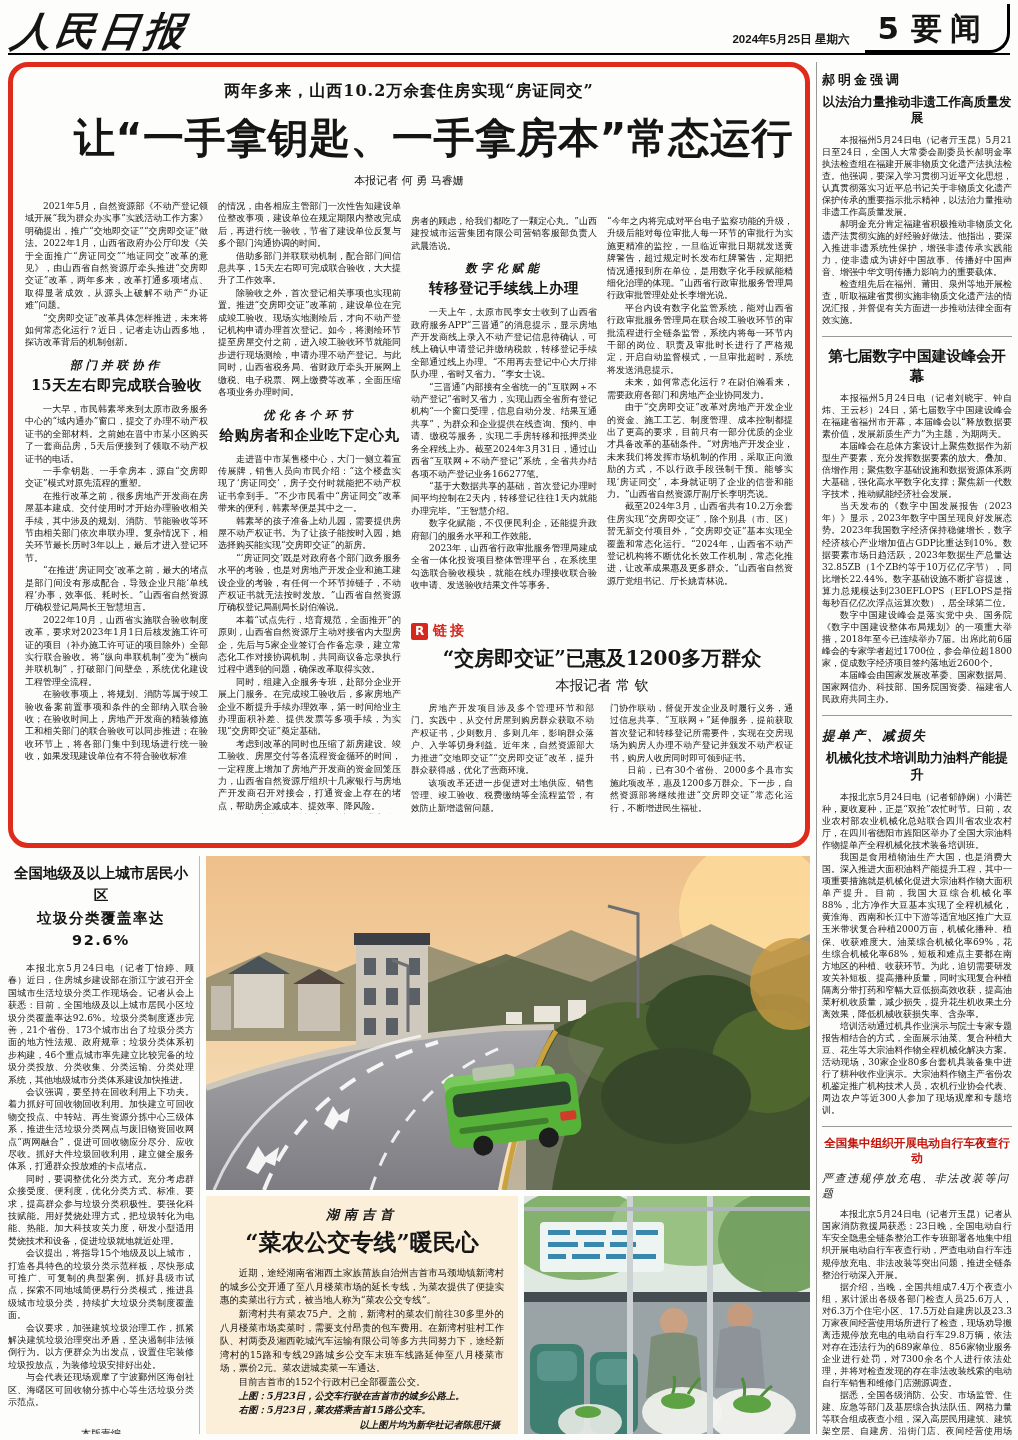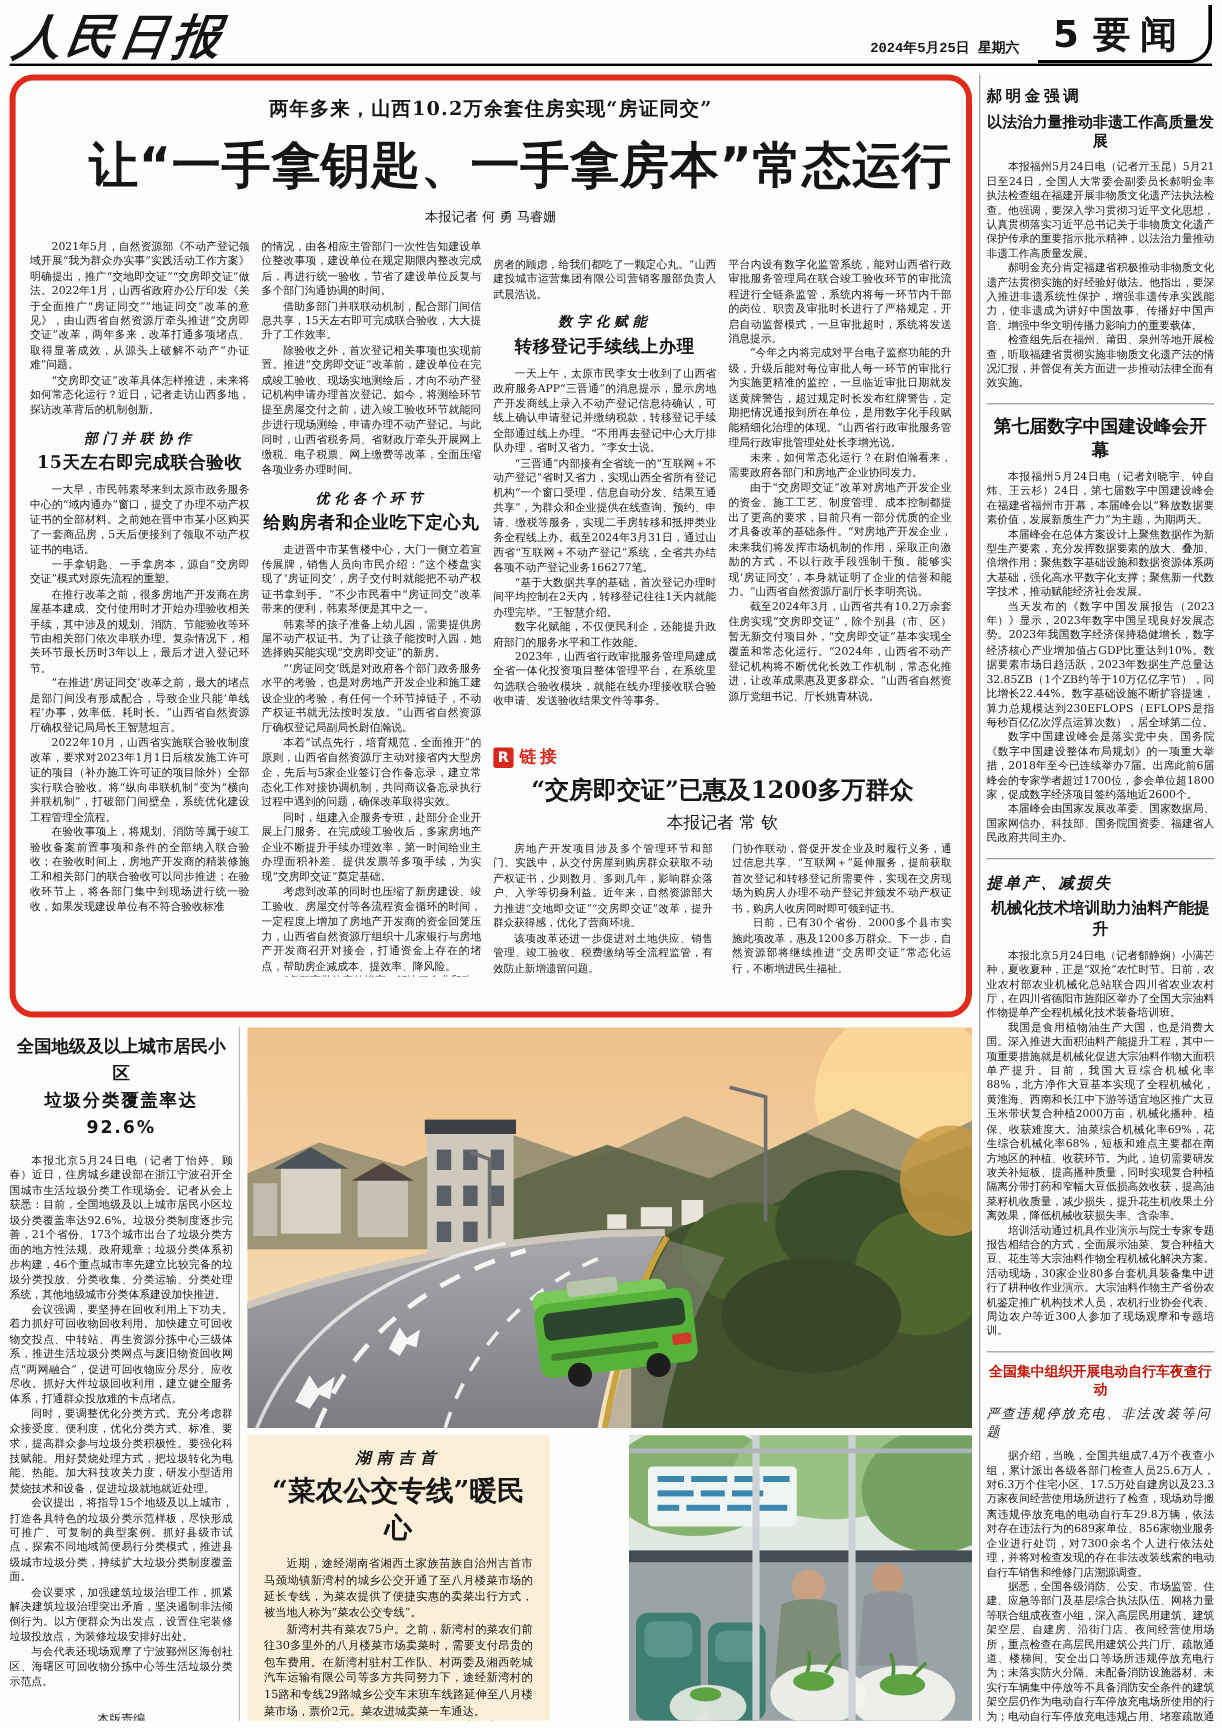--- a/index.html
+++ b/index.html
@@ -9,21 +9,21 @@
     font-family:"DejaVu Serif","Liberation Serif",serif; overflow:hidden;
   }
   p { orphans:2; widows:2; }
 
   
   .masthead { position:absolute; left:8px; right:8px; top:0; height:55px;
     border-bottom:2.5px solid #000; display:flex; justify-content:space-between; align-items:flex-end; padding:4px 0 0 4px; }
   .logo { font-size:40px; font-weight:bold; font-style:italic; letter-spacing:4px;
     transform:skewX(-8deg); line-height:1.1; }
   .mast-right { display:flex; align-items:flex-end; gap:16px; height:100%; }
-  .date { font-size:11.5px; font-weight:bold; margin-bottom:6px; font-family:Liberation Mono, monospace; }
+  .date { font-size:11.5px; font-weight:bold; margin-bottom:6px; font-family:Liberation Sans, sans-serif; }
   .pagebox { display:flex; align-items:baseline; gap:12px;
     font-family:"DejaVu Sans","Liberation Sans",sans-serif; font-weight:bold;
     border-right:3px solid #000; border-bottom:3px solid #000; border-bottom-right-radius:20px;
     padding:4px 18px 6px 12px; height:100%; }
   .pagenum { font-size:31px; }
   .section { font-size:31px; letter-spacing:8px; }
 
   
   .lead-box { position:absolute; left:8px; top:62px; width:802px; height:786px;
     border:5px solid #df2b1b; border-radius:20px; padding:6px 12px; overflow:hidden; background:#fdfdfb; }
@@ -73,21 +73,21 @@
   
   .bottom-left { position:absolute; left:8px; top:854px; width:186px; height:580px; overflow:hidden; }
   .bl-title { text-align:center; font-family:"DejaVu Sans","Liberation Sans",sans-serif;
     font-weight:900; font-size:14.5px; line-height:1.55; margin:8px 0 10px; }
   .bl-title .l2 { letter-spacing:1.5px; }
   .bottom-left .paras p { font-size:9px; line-height:1.38; }
   .editors { margin-top:16px; text-align:center; font-size:10px; line-height:1.8; }
 
   
   .photo1 { position:absolute; left:206px; top:856px; width:604px; height:334px; overflow:hidden; }
-  .caption-block { position:absolute; left:206px; top:1196px; width:252px; height:238px;
+  .caption-block { position:absolute; left:206px; top:1196px; width:312px; height:238px;
     background:#fbefd9; padding:10px 14px 8px; overflow:hidden; }
   .photo2 { position:absolute; left:524px; top:1196px; width:286px; height:238px; overflow:hidden; }
   .photo1 svg, .photo2 svg { display:block; width:100%; height:100%; }
   .cap-kicker { text-align:center; font-size:13px; font-weight:bold; font-style:italic; letter-spacing:5px; }
   .cap-title { text-align:center; font-size:23px; font-weight:900; margin:3px 0 8px; }
   .cap-paras p { font-size:9.4px; line-height:1.45; text-indent:2em; text-align:justify; }
   .cap-lines p { font-size:9.4px; line-height:1.5; font-weight:bold; font-style:italic; text-indent:2em; }
   .credit { text-align:right; font-weight:bold; font-style:italic; font-size:9.4px; padding-right:4px; margin-top:2px; }
 </style>
 </head>
@@ -160,22 +160,22 @@
           <div class="paras">
               <p>一天上午，太原市民李女士收到了山西省政府服务APP“三晋通”的消息提示，显示房地产开发商线上录入不动产登记信息待确认，可线上确认申请登记并缴纳税款，转移登记手续全部通过线上办理。“不用再去登记中心大厅排队办理，省时又省力。”李女士说。</p>
               <p>“三晋通”内部接有全省统一的“互联网＋不动产登记”省时又省力，实现山西全省所有登记机构“一个窗口受理，信息自动分发、结果互通共享”，为群众和企业提供在线查询、预约、申请、缴税等服务，实现二手房转移和抵押类业务全程线上办。截至2024年3月31日，通过山西省“互联网＋不动产登记”系统，全省共办结各项不动产登记业务166277笔。</p>
               <p>“基于大数据共享的基础，首次登记办理时间平均控制在2天内，转移登记往往1天内就能办理完毕。”王智慧介绍。</p>
               <p>数字化赋能，不仅便民利企，还能提升政府部门的服务水平和工作效能。</p>
               <p>2023年，山西省行政审批服务管理局建成全省一体化投资项目整体管理平台，在系统里勾选联合验收模块，就能在线办理接收联合验收申请、发送验收结果文件等事务。</p>
             </div>
         </div>
         <div class="col">
           <div class="paras cont-first">
+              <p>“今年之内将完成对平台电子监察功能的升级，升级后能对每位审批人每一环节的审批行为实施更精准的监控，一旦临近审批日期就发送黄牌警告，超过规定时长发布红牌警告，定期把情况通报到所在单位，是用数字化手段赋能精细化治理的体现。”山西省行政审批服务管理局行政审批管理处处长李增光说。</p>
               <p>平台内设有数字化监管系统，能对山西省行政审批服务管理局在联合竣工验收环节的审批流程进行全链条监管，系统内将每一环节内干部的岗位、职责及审批时长进行了严格规定，开启自动监督模式，一旦审批超时，系统将发送消息提示。</p>
-              <p>“今年之内将完成对平台电子监察功能的升级，升级后能对每位审批人每一环节的审批行为实施更精准的监控，一旦临近审批日期就发送黄牌警告，超过规定时长发布红牌警告，定期把情况通报到所在单位，是用数字化手段赋能精细化治理的体现。”山西省行政审批服务管理局行政审批管理处处长李增光说。</p>
               <p>未来，如何常态化运行？在尉伯瀚看来，需要政府各部门和房地产企业协同发力。</p>
               <p>由于“交房即交证”改革对房地产开发企业的资金、施工工艺、制度管理、成本控制都提出了更高的要求，目前只有一部分优质的企业才具备改革的基础条件。“对房地产开发企业，未来我们将发挥市场机制的作用，采取正向激励的方式，不以行政手段强制干预。能够实现‘房证同交’，本身就证明了企业的信誉和能力。”山西省自然资源厅副厅长李明亮说。</p>
               <p>截至2024年3月，山西省共有10.2万余套住房实现“交房即交证”，除个别县（市、区）暂无新交付项目外，“交房即交证”基本实现全覆盖和常态化运行。“2024年，山西省不动产登记机构将不断优化长效工作机制，常态化推进，让改革成果惠及更多群众。”山西省自然资源厅党组书记、厅长姚青林说。</p>
             </div>
         </div>
       </div>
       <div class="linkbox">
         <div class="link-label">
           <span class="link-r">R</span>
           <span class="link-word">链接</span>
@@ -222,20 +222,21 @@
     <div class="paras">
         <p>本报北京5月24日电（记者郁静娴）小满芒种，夏收夏种，正是“双抢”农忙时节。日前，农业农村部农业机械化总站联合四川省农业农村厅，在四川省德阳市旌阳区举办了全国大宗油料作物提单产全程机械化技术装备培训班。</p>
         <p>我国是食用植物油生产大国，也是消费大国。深入推进大面积油料产能提升工程，其中一项重要措施就是机械化促进大宗油料作物大面积单产提升。目前，我国大豆综合机械化率88%，北方净作大豆基本实现了全程机械化，黄淮海、西南和长江中下游等适宜地区推广大豆玉米带状复合种植2000万亩，机械化播种、植保、收获难度大。油菜综合机械化率69%，花生综合机械化率68%，短板和难点主要都在南方地区的种植、收获环节。为此，迫切需要研发攻关补短板、提高播种质量，同时实现复合种植隔离分带打药和窄幅大豆低损高效收获，提高油菜籽机收质量，减少损失，提升花生机收果土分离效果，降低机械收获损失率、含杂率。</p>
         <p>培训活动通过机具作业演示与院士专家专题报告相结合的方式，全面展示油菜、复合种植大豆、花生等大宗油料作物全程机械化解决方案。活动现场，30家企业80多台套机具装备集中进行了耕种收作业演示。大宗油料作物主产省份农机鉴定推广机构技术人员，农机行业协会代表、周边农户等近300人参加了现场观摩和专题培训。</p>
       </div>
   </article>
   <article class="sb-article">
     <h2 class="sb-title t-4">全国集中组织开展电动自行车夜查行动</h2>
     <p class="sb-subtitle">严查违规停放充电、非法改装等问题</p>
     <div class="paras">
+        <p>本报北京5月24日电（记者亓玉昆）记者从国家消防救援局获悉：23日晚，全国电动自行车安全隐患全链条整治工作专班部署各地集中组织开展电动自行车夜查行动，严查电动自行车违规停放充电、非法改装等突出问题，推进全链条整治行动深入开展。</p>
         <p>据介绍，当晚，全国共组成7.4万个夜查小组，累计派出各级各部门检查人员25.6万人，对6.3万个住宅小区、17.5万处自建房以及23.3万家夜间经营使用场所进行了检查，现场劝导搬离违规停放充电的电动自行车29.8万辆，依法对存在违法行为的689家单位、856家物业服务企业进行处罚，对7300余名个人进行依法处理，并将对检查发现的存在非法改装线索的电动自行车销售和维修门店溯源调查。</p>
         <p>据悉，全国各级消防、公安、市场监管、住建、应急等部门及基层综合执法队伍、网格力量等联合组成夜查小组，深入高层民用建筑、建筑架空层、自建房、沿街门店、夜间经营使用场所，重点检查在高层民用建筑公共门厅、疏散通道、楼梯间、安全出口等场所违规停放充电行为；未落实防火分隔、未配备消防设施器材、未实行车辆集中停放等不具备消防安全条件的建筑架空层仍作为电动自行车停放充电场所使用的行为；电动自行车停放充电违规占用、堵塞疏散通道和安全出口，违规“进楼入户”“飞线充电”行为；电动自行车擅自改装原厂电气配置、拆除限速、外设蓄电池托架、改造蓄电池槽盒、更换大容量蓄电池等违法违规行为。</p>
       </div>
   </article>
 </aside>
 
 <section class="bottom-left">
   <h2 class="bl-title">
     <span class="l1">全国地级及以上城市居民小区</span><br>
     <span class="l2">垃圾分类覆盖率达 92.6%</span>

